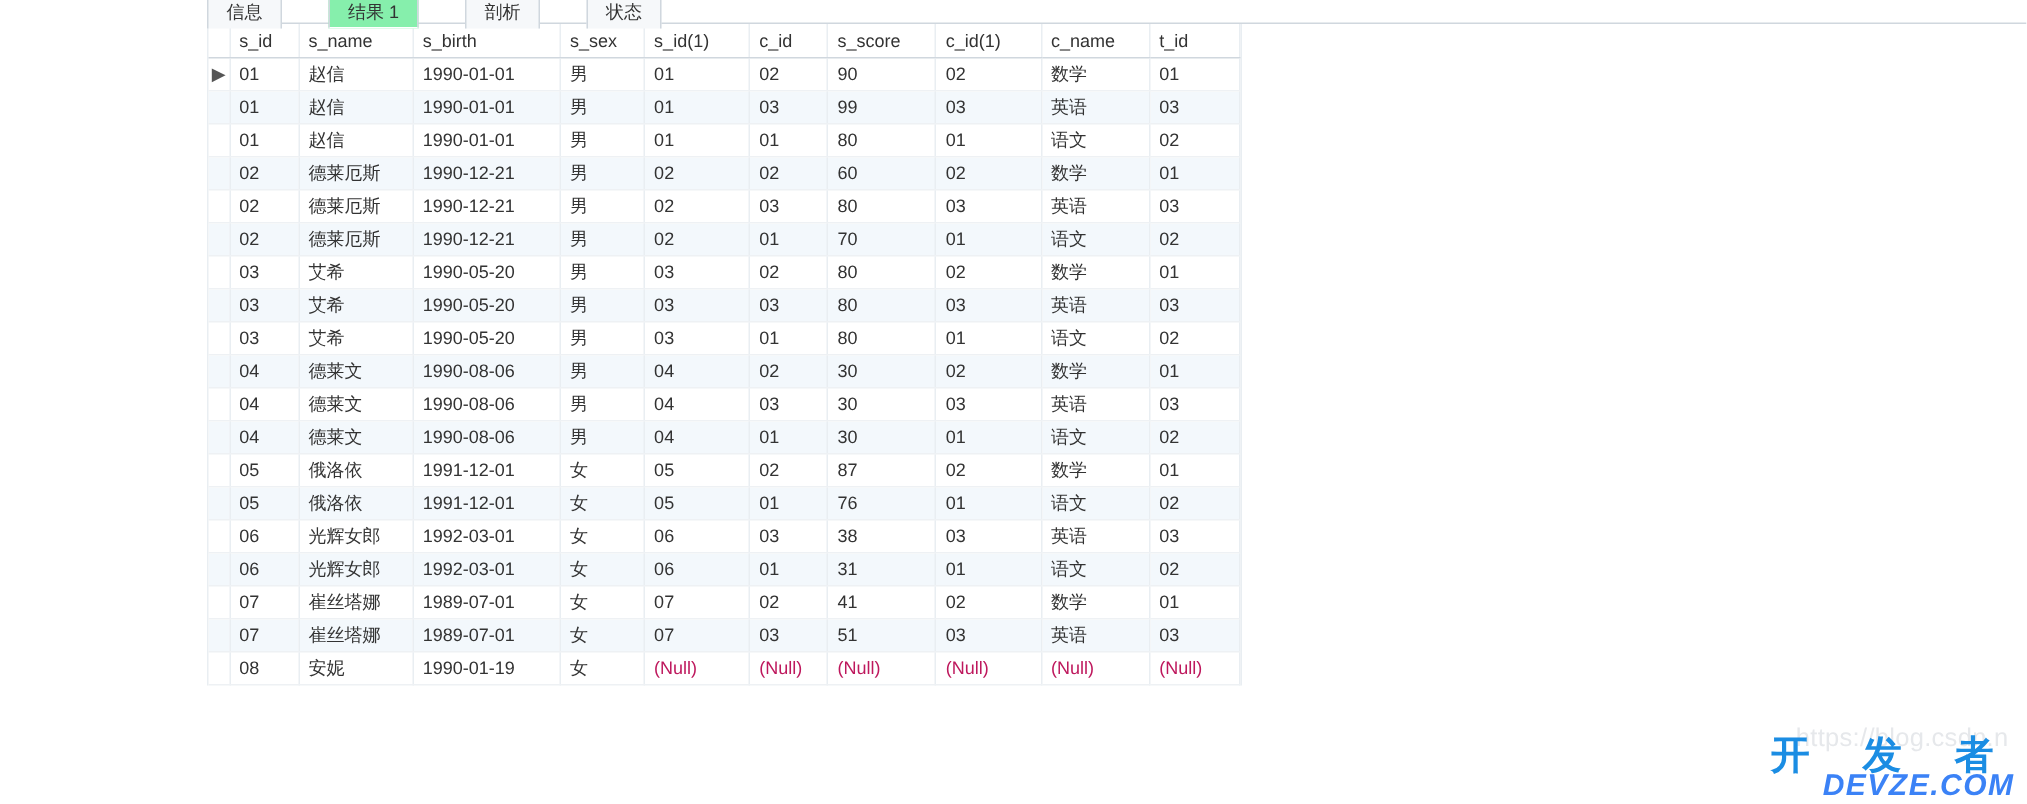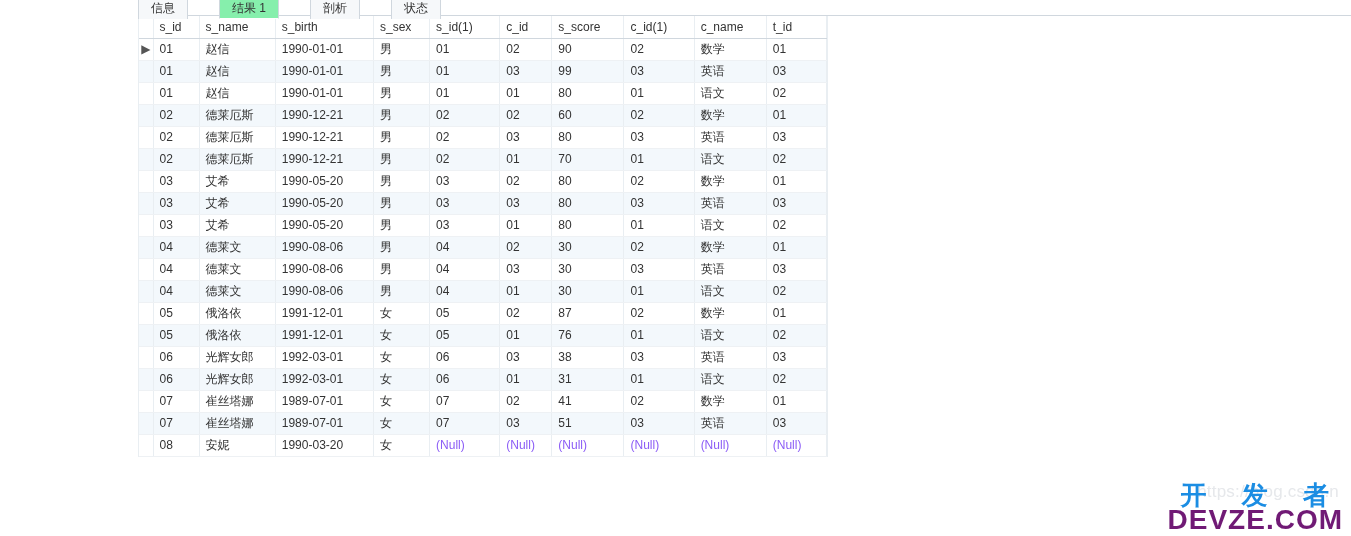--- a/index.html
+++ b/index.html
@@ -13,40 +13,40 @@
   .tab:not(.active) { border-top: 1px solid #d0d7de; }
 
   
   .grid-wrap { margin-left: 138px; width: 690px; border-left: 1px solid #e9eef2; border-right: 1px solid #e9eef2; }
   table { border-collapse: collapse; width: 100%; table-layout: fixed; }
   th, td { height: 22px; padding: 0 6px; border-right: 1px solid #e9eef2; border-bottom: 1px solid #eef1f4; text-align: left; font-weight: normal; white-space: nowrap; overflow: hidden; }
   thead th { background: #fff; color: #333; border-bottom: 1px solid #d0d7de; }
   tbody tr:nth-child(odd) { background: #fff; }
   tbody tr:nth-child(even) { background: #f3f8fc; }
   .num { text-align: left; padding-right: 6px; }
-  .null { color: #8b5cf6; }
+  .null { color: #be185d; }
   col.c-gutter { width: 14px; }
   col.c-sid { width: 46px; }
   col.c-name { width: 76px; }
   col.c-birth { width: 98px; }
   col.c-sex { width: 56px; }
   col.c-sid1 { width: 70px; }
   col.c-cid { width: 52px; }
   col.c-score { width: 72px; }
   col.c-cid1 { width: 70px; }
   col.c-cname { width: 72px; }
   col.c-tid { width: 60px; }
   td.gutter, th.gutter { padding: 0; text-align: center; color: #555; background: #fff; border-right: 1px solid #e9eef2; }
   tbody tr:nth-child(even) td.gutter { background: #f3f8fc; }
 
   
   .watermark-url { position: absolute; right: 12px; bottom: 34px; color: #e6e8eb; font-size: 17px; letter-spacing: 0.2px; }
   .logo { position: absolute; right: 8px; bottom: 2px; text-align: right; }
   .logo .cn { color: #1b8de3; font-size: 26px; font-weight: 600; letter-spacing: 14px; line-height: 1; }
-  .logo .en { color: #701a75; font-size: 28px; font-weight: 700; letter-spacing: 1px; line-height: 1; margin-top: -2px; }
+  .logo .en { color: #3b82f6; font-size: 20px; font-weight: 700; letter-spacing: 1px; font-style: italic; line-height: 1; margin-top: -2px; }
 </style>
 </head>
 <body>
 <div class="container">
 
   <div class="tabs">
     <div class="tab">信息</div>
     <div class="tab active">结果 1</div>
     <div class="tab">剖析</div>
     <div class="tab">状态</div>
@@ -314,21 +314,21 @@
             <td>03</td>
             <td class="num">51</td>
             <td>03</td>
             <td>英语</td>
             <td>03</td>
           </tr>
           <tr>
             <td class="gutter"></td>
             <td>08</td>
             <td>安妮</td>
-            <td>1990-03-20</td>
+            <td>1990-01-19</td>
             <td>女</td>
             <td class="null">(Null)</td>
             <td class="null">(Null)</td>
             <td class="num null">(Null)</td>
             <td class="null">(Null)</td>
             <td class="null">(Null)</td>
             <td class="null">(Null)</td>
           </tr>
         </tbody>
     </table>

